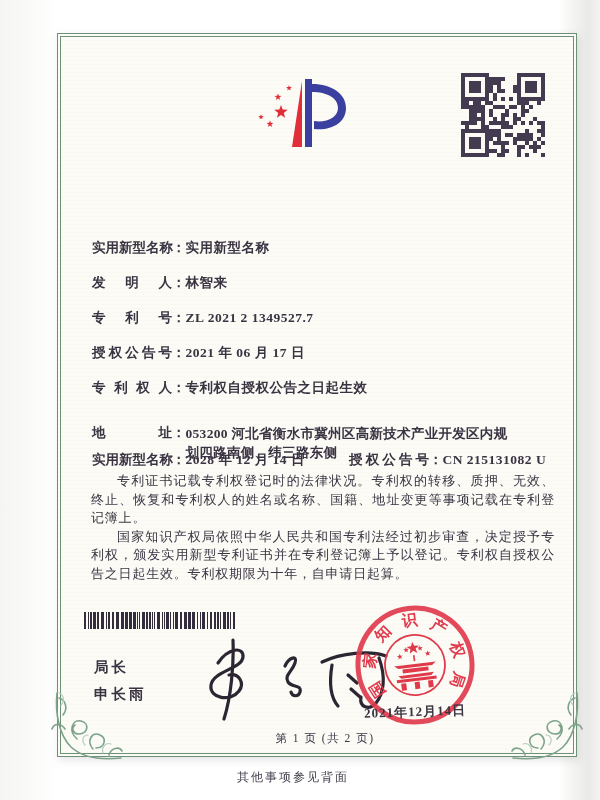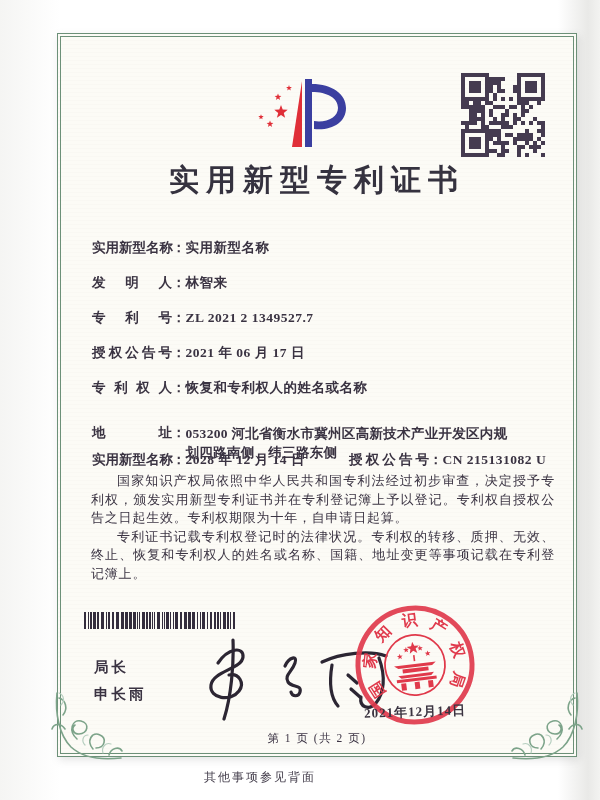--- a/index.html
+++ b/index.html
@@ -33,26 +33,26 @@
          color:#3b3443;font-weight:500;letter-spacing:0.8px;text-align:justify;}
   .paras p{margin:0;text-indent:2em;}
   .barcode{position:absolute;left:23px;top:575px;width:154px;height:17px;display:flex;}
   .barcode div{height:100%;}
   .officer{position:absolute;left:33px;top:617px;font-family:"Liberation Sans","DejaVu Sans",sans-serif;
            font-size:14.5px;font-weight:700;color:#3a3342;line-height:27px;letter-spacing:3px;}
   .signature{position:absolute;left:112px;top:598px;width:232px;height:86px;}
   .seal{position:absolute;left:292px;top:566px;width:124px;height:124px;transform:rotate(-7deg);}
   .seal-date{position:absolute;left:303px;top:665px;width:160px;font-size:13px;font-weight:600;
              color:#3a3340;letter-spacing:1px;transform:rotate(-2deg);white-space:nowrap;}
-  .page-num{position:absolute;left:0;bottom:7px;width:100%;text-align:center;
+  .page-num{position:absolute;left:8px;bottom:7px;width:100%;text-align:center;
             font-size:11.5px;color:#3d3545;letter-spacing:1.5px;font-weight:500;}
   .flourish{position:absolute;width:72px;height:80px;}
   .flourish.bl{left:-10px;bottom:-12px;}
   .flourish.br{right:-10px;bottom:-12px;transform:scaleX(-1);}
-  .back-note{position:absolute;left:40px;top:769px;width:440px;text-align:center;
+  .back-note{position:absolute;left:73px;top:769px;width:440px;text-align:center;
              font-size:12px;color:#46404e;letter-spacing:2px;font-weight:500;}
 </style>
 </head>
 <body>
 
 <div class="photo">
   <div class="page">
 
 
     <div class="qr">
@@ -505,52 +505,51 @@
           <polygon points="17.0,41.4 17.9,43.8 20.4,43.9 18.4,45.5 19.1,47.9 17.0,46.5 14.9,47.9 15.6,45.5 13.6,43.9 16.1,43.8" fill="#e02f38"></polygon>
           <polygon points="28.0,26.0 29.7,30.6 34.7,30.8 30.8,33.9 32.1,38.7 28.0,35.9 23.9,38.7 25.2,33.9 21.3,30.8 26.3,30.6" fill="#e02f38"></polygon>
           <polygon points="25.0,14.4 25.9,16.8 28.4,16.9 26.4,18.5 27.1,20.9 25.0,19.5 22.9,20.9 23.6,18.5 21.6,16.9 24.1,16.8" fill="#e02f38"></polygon>
           <polygon points="36.0,6.0 36.7,8.0 38.9,8.1 37.2,9.4 37.8,11.4 36.0,10.3 34.2,11.4 34.8,9.4 33.1,8.1 35.3,8.0" fill="#e02f38"></polygon>
         </g>
       <polygon points="49,2 39,68 49,68" fill="#e02f38"></polygon>
       <rect x="52" y="0" width="7" height="68" fill="#3b3fa0"></rect>
       <path fill="#3b3fa0" d="M59,5 C79,5 93,15 93,29 C93,44 78,52 61,50 L61,42 C74,44 85,38 85,29 C85,19 74,13 59,13 Z"></path>
     </svg>
 
-    <div class="title">实用新型专利证书</div>
 
     <div class="fields">
       <div class="frow" style="top:0">
         <span class="flabel">实用新型名称</span>：<span class="fvalue">实用新型名称</span>
       </div>
       <div class="frow" style="top:35px">
         <span class="flabel">发明人</span>：<span class="fvalue">林智来</span>
       </div>
       <div class="frow" style="top:70px">
         <span class="flabel">专利号</span>：<span class="fvalue">ZL 2021 2 1349527.7</span>
       </div>
       <div class="frow" style="top:105px">
         <span class="flabel">授权公告号</span>：<span class="fvalue">2021 年 06 月 17 日</span>
       </div>
       <div class="frow" style="top:140px">
-        <span class="flabel">专利权人</span>：<span class="fvalue">恢复和专利权人的姓名或名称</span>
+        <span class="flabel">专利权人</span>：<span class="fvalue">专利权自授权公告之日起生效</span>
       </div>
       <div class="frow" style="top:185px">
         <span class="flabel">地址</span>：<span class="fvalue wrap">053200 河北省衡水市冀州区高新技术产业开发区内规划四路南侧、纬三路东侧</span>
       </div>
       <div class="frow" style="top:212px">
         <span class="flabel">实用新型名称</span>：<span class="fvalue">2028 年 12 月 14 日</span>
         <span class="g2">
           <span class="flabel">授权公告号</span>：<span class="fvalue">CN 215131082 U</span>
         </span>
       </div>
     </div>
 
     <div class="paras">
+      <p>专利证书记载专利权登记时的法律状况。专利权的转移、质押、无效、终止、恢复和专利权人的姓名或名称、国籍、地址变更等事项记载在专利登记簿上。</p>
       <p>国家知识产权局依照中华人民共和国专利法经过初步审查，决定授予专利权，颁发实用新型专利证书并在专利登记簿上予以登记。专利权自授权公告之日起生效。专利权期限为十年，自申请日起算。</p>
-      <p>专利证书记载专利权登记时的法律状况。专利权的转移、质押、无效、终止、恢复和专利权人的姓名或名称、国籍、地址变更等事项记载在专利登记簿上。</p>
     </div>
 
     <div class="barcode">
         <div style="width: 2px; margin-right: 2px; background: rgb(52, 45, 61); flex: 0 0 auto;"></div>
         <div style="width: 1px; margin-right: 1px; background: rgb(52, 45, 61); flex: 0 0 auto;"></div>
         <div style="width: 2px; margin-right: 1px; background: rgb(52, 45, 61); flex: 0 0 auto;"></div>
         <div style="width: 3px; margin-right: 1px; background: rgb(52, 45, 61); flex: 0 0 auto;"></div>
         <div style="width: 2px; margin-right: 2px; background: rgb(52, 45, 61); flex: 0 0 auto;"></div>
         <div style="width: 3px; margin-right: 2px; background: rgb(52, 45, 61); flex: 0 0 auto;"></div>
         <div style="width: 1px; margin-right: 1px; background: rgb(52, 45, 61); flex: 0 0 auto;"></div>

